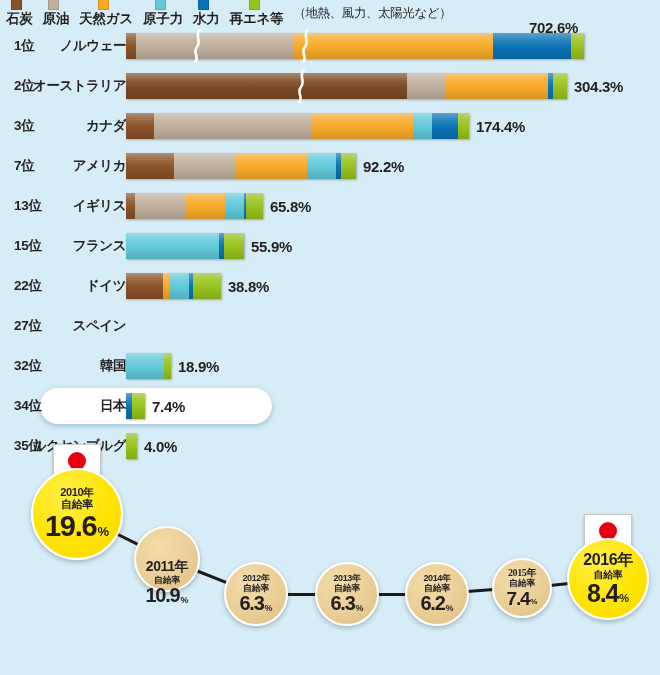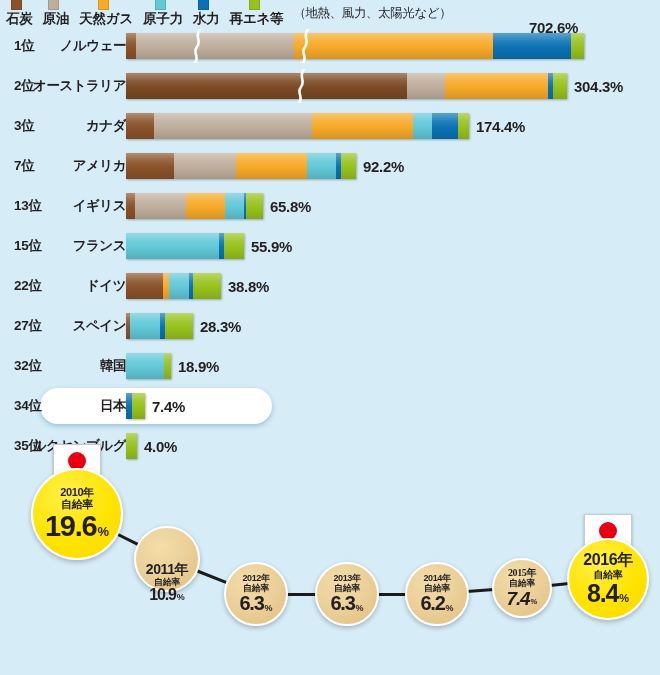--- a/index.html
+++ b/index.html
@@ -231,29 +231,20 @@
           <div class="seg" style="width: 20px; background: rgb(97, 200, 216);"></div>
           <div class="seg" style="width: 4px; background: rgb(10, 114, 180);"></div>
           <div class="seg" style="width: 28px; background: rgb(151, 194, 28);"></div>
         </div>
         <div class="val">38.8%</div>
       </div>
     </div>
     <div class="row" style="top: 280px;">
       <div class="rank">27位</div>
       <div class="cname">スペイン</div>
-      <div class="barwrap">
-        <div class="bar">
-          <div class="seg" style="width: 4px; background: rgb(138, 82, 40);"></div>
-          <div class="seg" style="width: 30px; background: rgb(97, 200, 216);"></div>
-          <div class="seg" style="width: 5px; background: rgb(10, 114, 180);"></div>
-          <div class="seg" style="width: 28px; background: rgb(151, 194, 28);"></div>
-        </div>
-        <div class="val">28.3%</div>
-      </div>
     </div>
     <div class="row" style="top: 320px;">
       <div class="rank">32位</div>
       <div class="cname">韓国</div>
       <div class="barwrap">
         <div class="bar">
           <div class="seg" style="width: 38px; background: rgb(97, 200, 216);"></div>
           <div class="seg" style="width: 7px; background: rgb(151, 194, 28);"></div>
         </div>
         <div class="val">18.9%</div>
@@ -298,21 +289,21 @@
       <div class="b-lab" style="font-size: 11px;">自給率</div>
       <div style="display: flex; align-items: flex-end;">
         <span class="b-num" style="font-size: 29px;">19.6</span>
         <span class="b-pct" style="font-size: 13px; margin-bottom: 3px; margin-left: 1px;">%</span>
       </div>
     </div>
     <div class="bub" style="left: 126px; top: 60px; width: 66px; height: 66px;">
       <div class="b-year" style="font-size: 14px; margin-top: 48px;">2011年</div>
       <div class="b-lab" style="font-size: 9px;">自給率</div>
       <div style="display: flex; align-items: flex-end;">
-        <span class="b-num" style="font-size: 16px;">10.9</span>
+        <span class="b-num" style="font-size: 20px;">10.9</span>
         <span class="b-pct" style="font-size: 9px; margin-bottom: 2px; margin-left: 1px;">%</span>
       </div>
     </div>
     <div class="bub" style="left: 216px; top: 96px; width: 64px; height: 64px;">
       <div class="b-year" style="font-size: 9px;">2012年</div>
       <div class="b-lab" style="font-size: 9px;">自給率</div>
       <div style="display: flex; align-items: flex-end;">
         <span class="b-num" style="font-size: 20px;">6.3</span>
         <span class="b-pct" style="font-size: 9px; margin-bottom: 2px; margin-left: 1px;">%</span>
       </div>
@@ -329,21 +320,21 @@
       <div class="b-year" style="font-size: 9px;">2014年</div>
       <div class="b-lab" style="font-size: 9px;">自給率</div>
       <div style="display: flex; align-items: flex-end;">
         <span class="b-num" style="font-size: 20px;">6.2</span>
         <span class="b-pct" style="font-size: 9px; margin-bottom: 2px; margin-left: 1px;">%</span>
       </div>
     </div>
     <div class="bub" style="left: 484px; top: 92px; width: 60px; height: 60px;">
       <div class="b-year" style="font-size: 10px; font-family: Liberation Serif, serif;">2015年</div>
       <div class="b-lab" style="font-size: 9px;">自給率</div>
-      <div style="display: flex; align-items: flex-end; font-style: italic;">
+      <div style="display: flex; align-items: flex-end;">
         <span class="b-num" style="font-size: 19px;">7.4</span>
         <span class="b-pct" style="font-size: 8px; margin-bottom: 2px; margin-left: 1px;">%</span>
       </div>
     </div>
     <div class="flag" style="left: 576px; top: 48px;">
       <i></i>
     </div>
     <div class="bub big" style="left: 559px; top: 72px; width: 82px; height: 82px;">
       <div class="b-year" style="font-size: 16px;">2016年</div>
       <div class="b-lab" style="font-size: 10px;">自給率</div>

